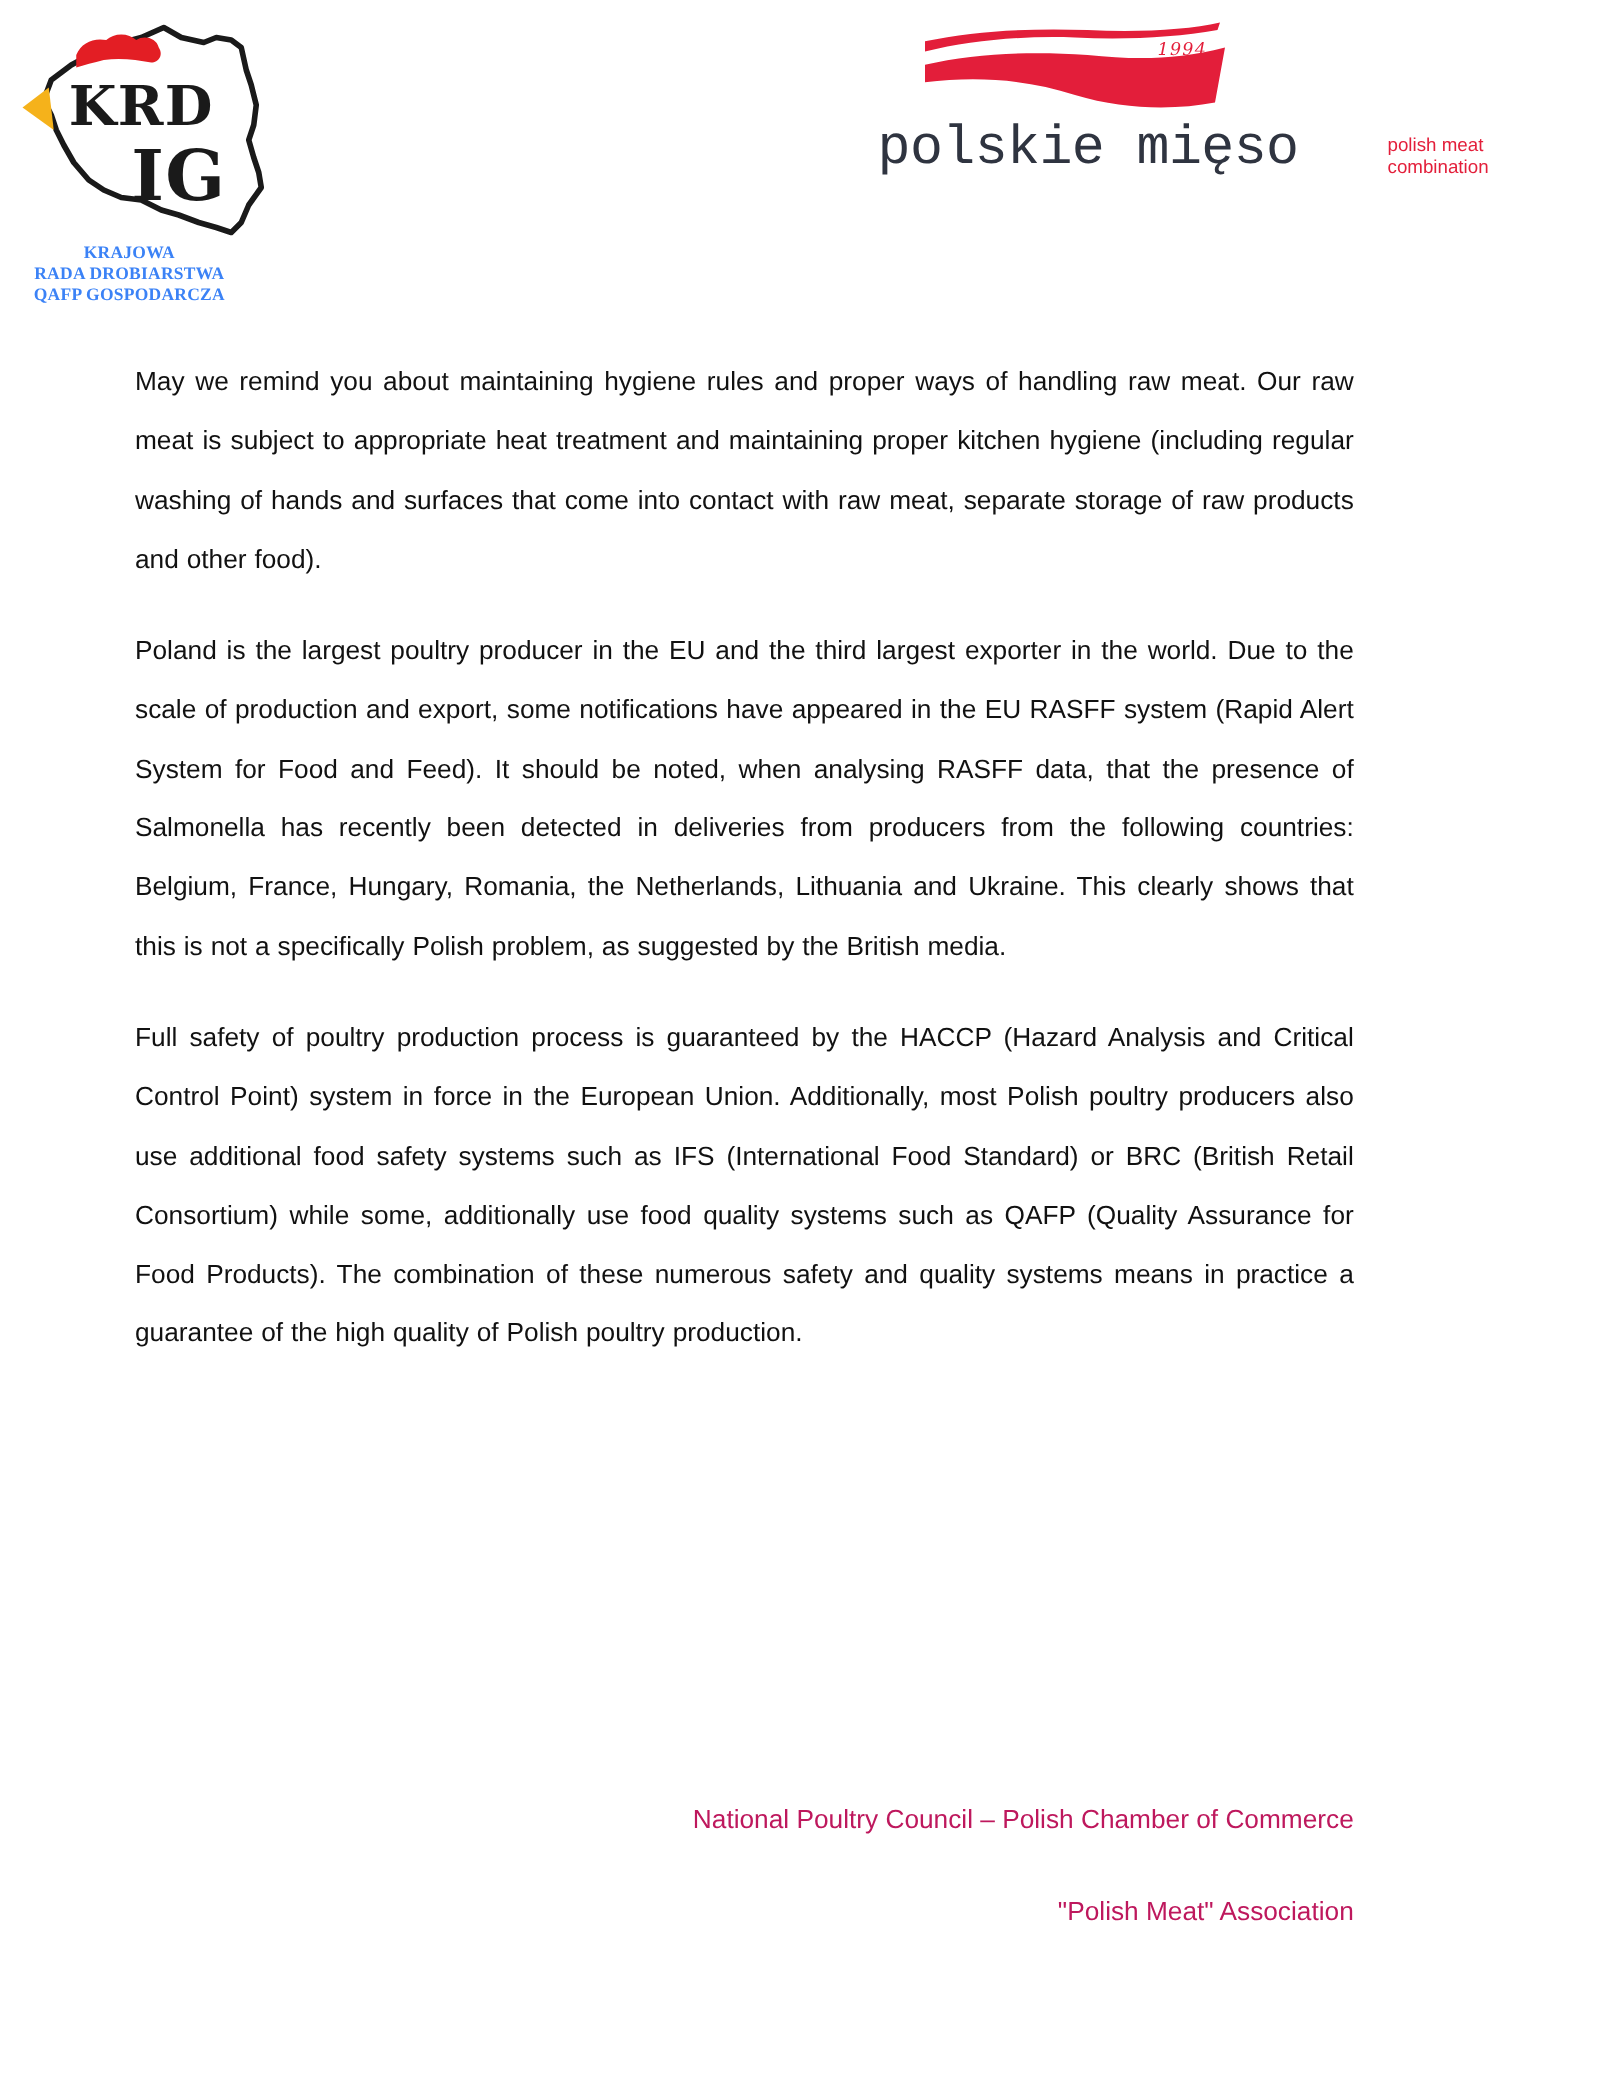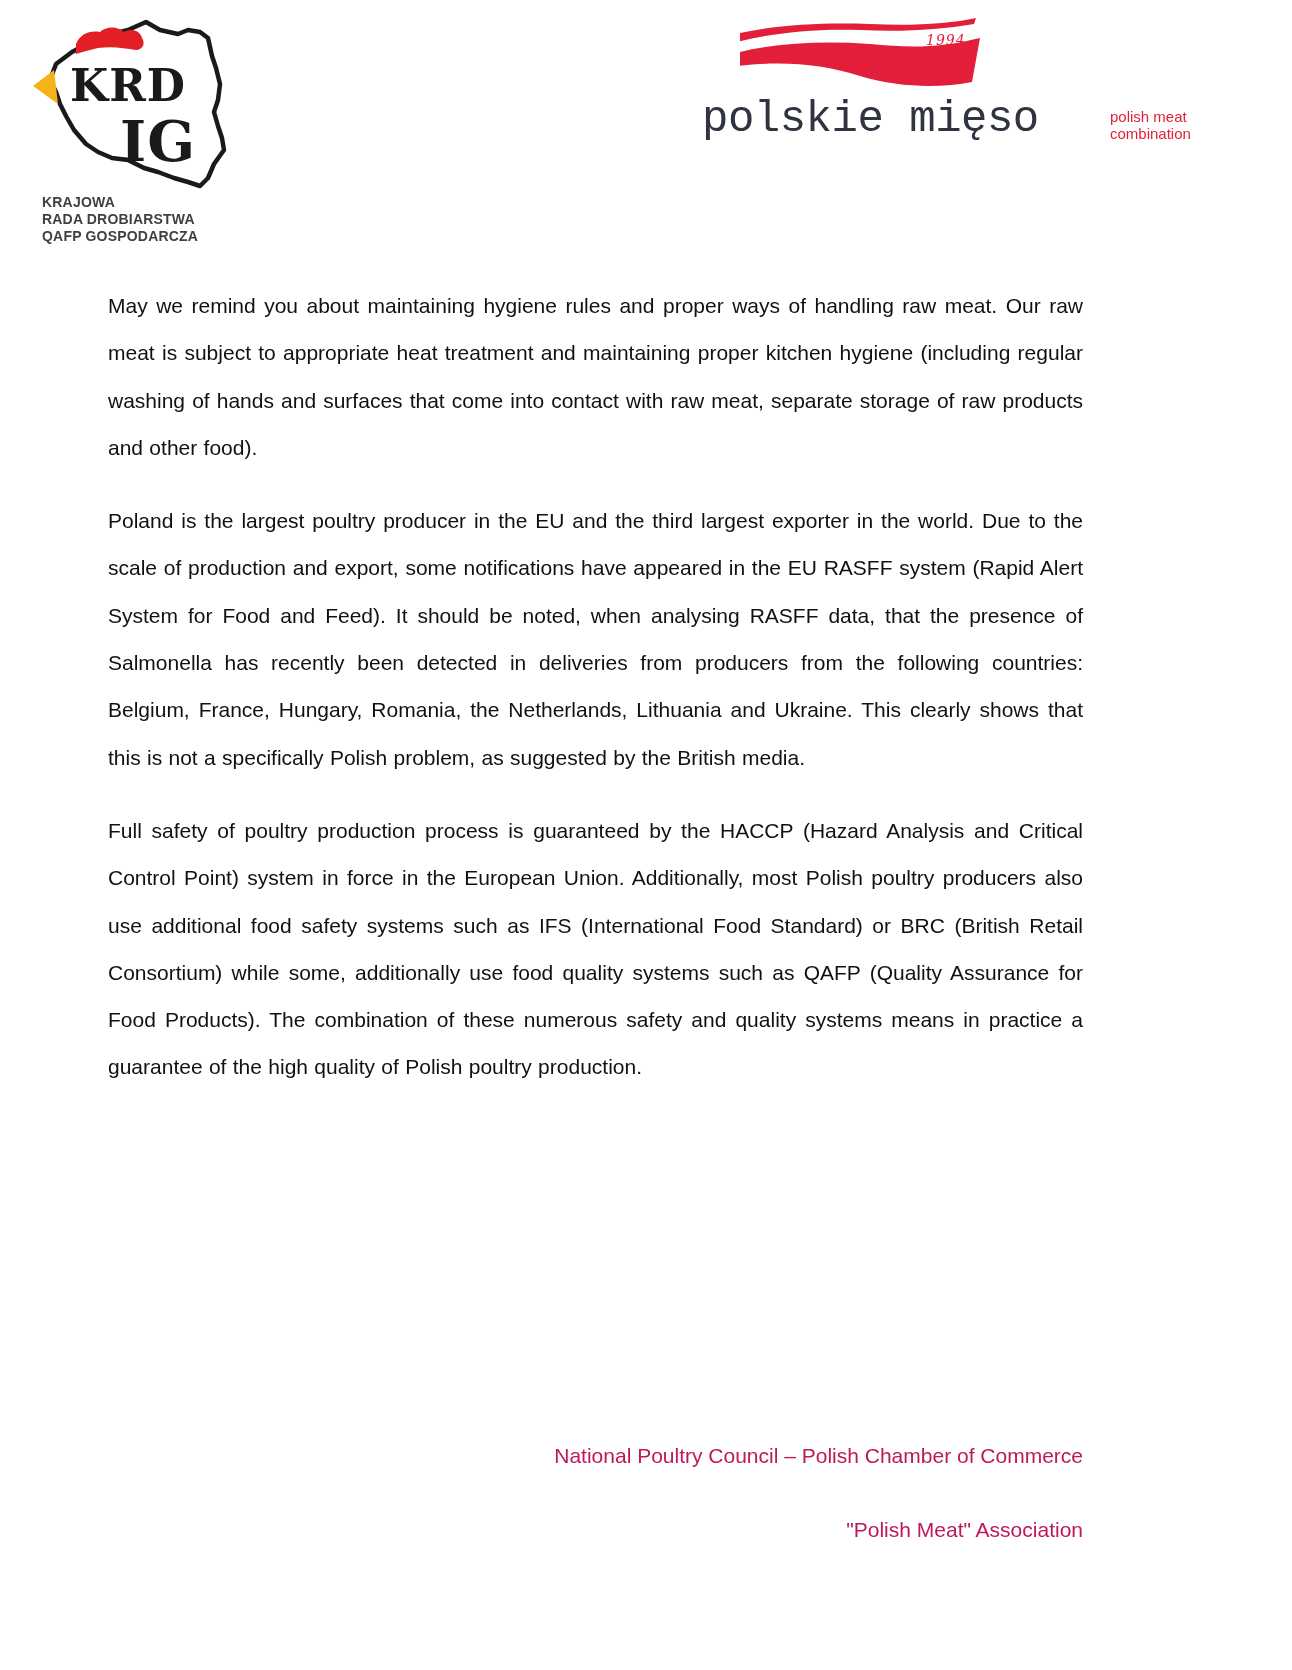--- a/index.html
+++ b/index.html
@@ -17,44 +17,45 @@
     }
     .header {
       position: absolute;
       left: 0; top: 0;
       width: 1292px;
       height: 260px;
     }
     
     .krd-logo {
       position: absolute;
-      left: 28px;
+      left: 13px;
       top: 8px;
       width: 220px;
       height: 245px;
+      text-align: center;
     }
     .krd-logo svg { position: absolute; left: 0; top: 0; }
     .krd-letters {
       position: absolute;
       font-family: "DejaVu Serif", "Liberation Serif", serif;
       font-weight: bold;
       color: #1a1a1a;
       letter-spacing: 1px;
     }
     .krd-line1 { left: 42px; top: 52px; font-size: 44px; }
     .krd-line2 { left: 92px; top: 100px; font-size: 56px; }
     .krd-caption {
       position: absolute;
       left: 14px;
       top: 186px;
-      font-family: Liberation Sans, sans-serif;
+      font-family: Liberation Serif, serif;
       font-weight: bold;
       font-size: 14px;
       line-height: 17px;
-      color: #404040;
+      color: #3b82f6;
       letter-spacing: 0.2px;
     }
     .krd-caption div { white-space: nowrap; }
 
     
     .pm-logo {
       position: absolute;
       left: 740px;
       top: 14px;
       width: 540px;

